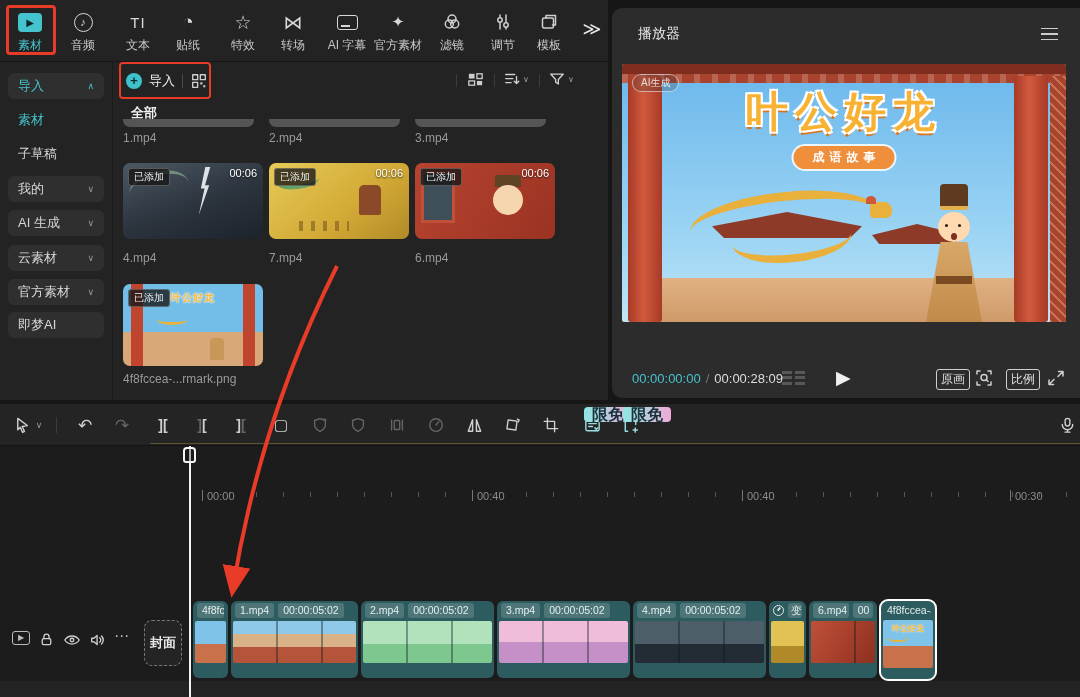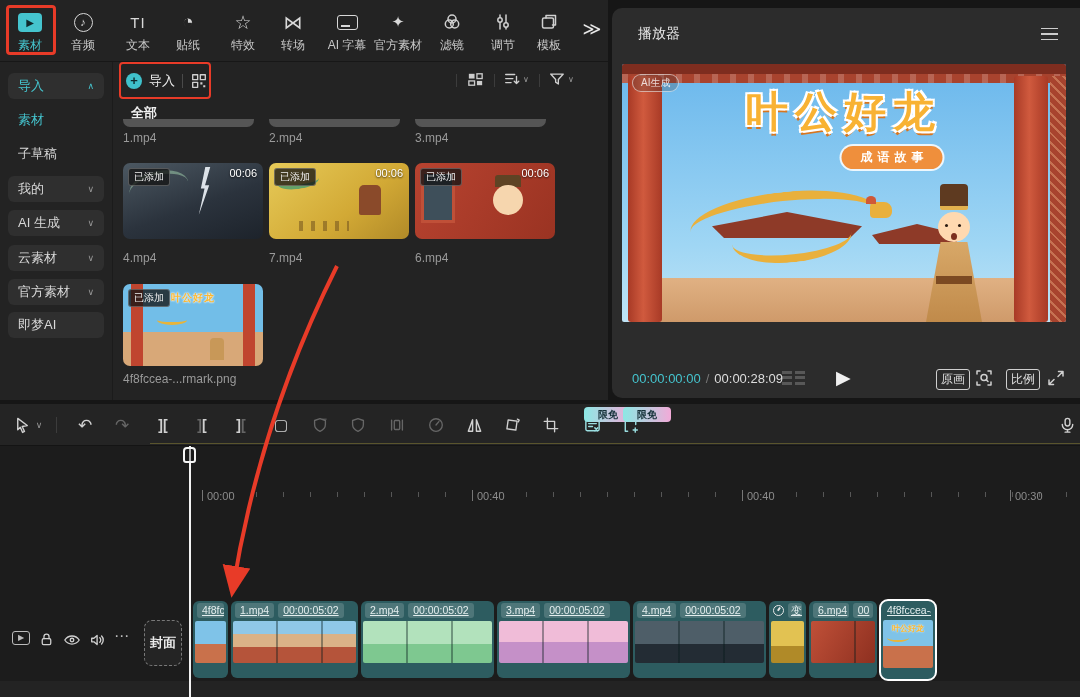--- a/index.html
+++ b/index.html
@@ -75,21 +75,21 @@
   .hamb::after { content:""; position:absolute; left:0; top:4px; width:17px; height:1.6px; background:#ccc; }
   .preview { position:absolute; left:10px; top:56px; width:444px; height:258px; border-radius:2px; overflow:hidden; background:linear-gradient(180deg,#6ab7ec 0%,#9fd6f4 70%,#bfe4f6 100%); }
   .beam1 { position:absolute; left:0; top:0; width:100%; height:10px; background:#7e2d1f; }
   .beam2 { position:absolute; left:0; top:10px; width:100%; height:9px; background:#a8432e; background-image:repeating-linear-gradient(90deg,rgba(255,255,255,.18) 0 6px,transparent 6px 18px); }
   .pillar { position:absolute; top:12px; bottom:0; width:34px; background:linear-gradient(90deg,#a83a26,#d05a3e 45%,#a83a26); border-radius:3px; }
   .lattice { position:absolute; right:0; top:12px; bottom:0; width:16px; background:#a8432e; background-image:repeating-linear-gradient(45deg,rgba(255,200,150,.35) 0 2px,transparent 2px 7px); }
   .roof { position:absolute; background:#8e3a28; clip-path:polygon(8% 100%,0 55%,50% 0,100% 55%,92% 100%); }
   .court { position:absolute; left:34px; right:50px; bottom:0; height:44px; background:linear-gradient(180deg,#e0b183,#cf9a6a); }
   .vtitle { position:absolute; left:0; right:0; top:20px; text-align:center; font-size:42px; font-weight:bold; letter-spacing:7px; color:#f8b233;
             text-shadow:-2px -2px 0 #fff,2px -2px 0 #fff,-2px 2px 0 #fff,2px 2px 0 #fff,0 4px 0 #d8761f; }
-  .vsub { position:absolute; left:50%; transform:translateX(-50%); top:82px; background:#ef8f3c; color:#fff; font-size:12px; font-weight:bold; letter-spacing:5px; padding:3px 14px 3px 19px; border-radius:12px; box-shadow:0 0 0 2px rgba(255,255,255,.85);margin-left:48px; }
+  .vsub { position:absolute; left:50%; transform:translateX(-50%); top:82px; background:#ef8f3c; color:#fff; font-size:12px; font-weight:bold; letter-spacing:5px; padding:3px 14px 3px 19px; border-radius:12px; box-shadow:0 0 0 2px rgba(255,255,255,.85); }
   .wm { position:absolute; left:10px; top:10px; border:1px solid rgba(255,255,255,.55); color:rgba(255,255,255,.8); font-size:10px; padding:1px 8px; border-radius:9px; background:rgba(60,60,60,.25); }
   .drag-body { position:absolute; left:68px; top:128px; width:190px; height:60px; border-top:9px solid #e9b03c; border-radius:50%; transform:rotate(-6deg); }
   .drag-body::after { content:""; position:absolute; left:40px; top:14px; width:120px; height:40px; border-bottom:8px solid #e9b03c; border-radius:50%; }
   .drag-head { position:absolute; left:248px; top:138px; width:22px; height:16px; background:#e9b03c; border-radius:5px 8px 6px 4px; }
   .drag-head::before { content:""; position:absolute; left:-4px; top:-6px; width:10px; height:8px; background:#cf5838; border-radius:50% 50% 0 0; }
   .char { position:absolute; left:300px; top:120px; width:64px; height:138px; }
   .char .hat { position:absolute; left:18px; top:0; width:28px; height:26px; background:#5e3a20; border-radius:4px 4px 2px 2px; border-bottom:4px solid #e2b14e; }
   .char .head { position:absolute; left:16px; top:28px; width:32px; height:30px; background:#ffd9b0; border-radius:50%; }
   .char .eye { position:absolute; top:40px; width:3px; height:3px; background:#2a1a10; border-radius:50%; }
   .char .mouth { position:absolute; left:29px; top:49px; width:6px; height:7px; background:#7c2f1e; border-radius:50%; }
@@ -103,32 +103,32 @@
   .pc-box { position:absolute; top:361px; border:1.2px solid #cfcfcf; border-radius:3px; color:#e0e0e0; font-size:12px; padding:1px 4px; cursor:pointer; }
   .pc-svg { position:absolute; top:360px; cursor:pointer; }
 
   
   .timeline { left:0; top:404px; width:1080px; height:293px; background:#1c1c1c; }
   .tl-toolbar { position:absolute; left:0; top:0; width:1080px; height:42px; background:#242424; border-bottom:1px solid #141414; }
   .tli { position:absolute; top:11px; width:24px; height:20px; display:flex; align-items:center; justify-content:center; color:#d0d0d0; cursor:pointer; font-size:15px; }
   .tli.dim { color:#666; }
   .split-g { font-size:14px; letter-spacing:0; font-weight:bold; }
   .half { opacity:.38; }
-  .free-badge { position:absolute; top:3px; width:48px; height:15px; border-radius:4px; background:linear-gradient(90deg,#8ce8e4,#f2aad8); color:#16323a; font-size:10px; font-weight:bold; text-align:center; line-height:15px; z-index:5; }
+  .free-badge { position:absolute; top:3px; width:48px; height:15px; border-radius:4px; background:linear-gradient(90deg,#8ce8e4,#f2aad8); color:#16323a; font-size:16px; font-weight:bold; text-align:center; line-height:15px; z-index:5; }
   .ruler { position:absolute; left:12px; top:42px; width:1080px; height:22px; }
   .gold-line { position:absolute; left:150px; top:39px; width:930px; height:1px; background:#6b6430; opacity:.75; }
   .ticks { position:absolute; left:190px; top:46px; width:890px; height:5px; background:repeating-linear-gradient(90deg,#565656 0 1px,transparent 1px 27px); }
   .rlabel { position:absolute; top:44px; font-size:11px; color:#8c8c8c; }
   .rlabel::before { content:""; position:absolute; left:-5px; top:0; width:1px; height:11px; background:#777; }
   .cover-btn { position:absolute; left:144px; top:216px; width:38px; height:46px; border:1.5px dashed #787878; border-radius:8px; background:#242424; color:#ececec; font-size:13px; font-weight:bold; display:flex; align-items:center; justify-content:center; cursor:pointer; }
   .trk-ic { position:absolute; top:227px; cursor:pointer; }
   .mt-box { width:18px; height:14px; border:1.4px solid #bbb; border-radius:3px; color:#bbb; font-size:8px; text-align:center; line-height:12px; }
   .clip { position:absolute; top:197px; height:77px; background:#2d5c60; border-radius:6px; overflow:hidden; cursor:pointer; }
   .clip-head { display:flex; align-items:center; gap:4px; height:19px; padding:0 4px; }
-  .chip { background:rgba(255,255,255,.16); color:#e4eeee; border-radius:3px; font-size:10.5px; line-height:15px; padding:0 5px; white-space:nowrap; overflow:hidden;text-decoration:underline; }
+  .chip { background:rgba(255,255,255,.16); color:#e4eeee; border-radius:3px; font-size:10.5px; line-height:15px; padding:0 5px; white-space:nowrap; overflow:hidden; }
   .cthumb { position:absolute; left:2px; right:2px; top:20px; height:42px; border-radius:2px; overflow:hidden; }
   .frames { position:absolute; inset:0; background:repeating-linear-gradient(90deg,transparent 0 43px,rgba(5,25,25,.38) 43px 45px); }
   .c1 { background:linear-gradient(180deg,#8fc8e8 0 30%,#dab287 30% 62%,#b5543a 62% 100%); }
   .c2 { background:linear-gradient(180deg,#b2e2bc 0 55%,#7ec890 55% 100%); }
   .c3 { background:linear-gradient(180deg,#f0bcd8 0 50%,#c590c8 50% 100%); }
   .c4 { background:linear-gradient(180deg,#4e5e68 0 55%,#232c34 55% 100%); }
   .c5 { background:linear-gradient(180deg,#e2c252 0 60%,#b08a28 60% 100%); }
   .c6 { background:linear-gradient(120deg,#c05038,#8e3020); }
   .cmini { background:linear-gradient(180deg,#7fc3e8 0 55%,#c9714b 55% 100%); }
   .clip.selected { top:195px; height:82px; border:2.5px solid #fff; border-radius:9px; z-index:4; }

